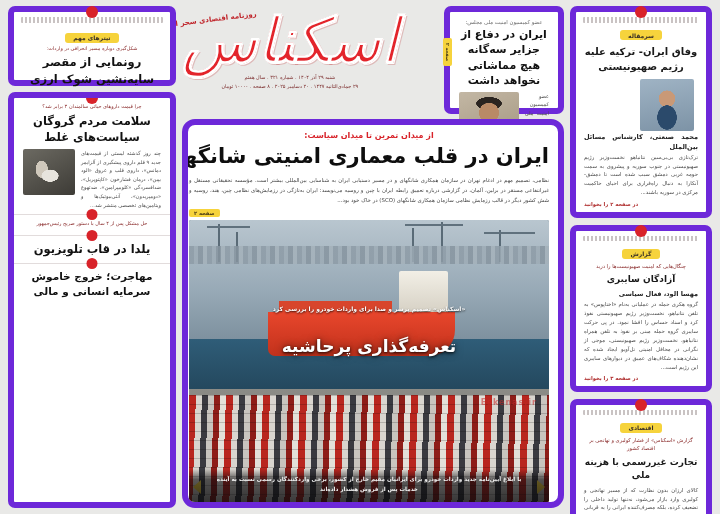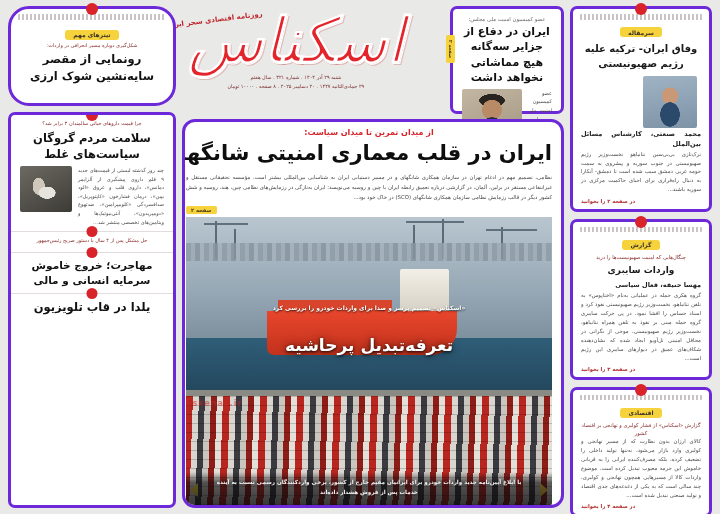--- a/index.html
+++ b/index.html
@@ -21,21 +21,21 @@
     padding: 6px 8px;
     display: flex;
     flex-direction: row;
     gap: 6px;
     direction: rtl;
   }
 
   
   .card {
     background: #ffffff;
-    border: 3px solid #6d28d9;
+    border: 6px solid #6d28d9;
     border-radius: 7px;
     position: relative;
   }
 
   
   .reddot {
     position: absolute;
     top: -6px;
     left: 50%;
     transform: translateX(-50%);
@@ -392,22 +392,22 @@
     left: 6%; right: 6%;
     text-align: center;
     font-size: 17px;
     font-weight: bold;
     color: #ffffff;
     text-shadow: 0 1px 3px rgba(0,0,0,.9), 0 0 8px rgba(0,0,0,.6);
     line-height: 1.2;
   }
   .ph-watermark {
     position: absolute;
-    top: 63%; left: 0; right: 4px;
-    text-align: left;
+    top: 63%; left: 0; right: 12px;
+    text-align: right;
     font-size: 8px;
     font-weight: bold;
     color: rgba(200,40,40,.55);
     letter-spacing: 1px;
   }
   .ph-caption {
     position: absolute;
     left: 0; right: 0; bottom: 0;
     padding: 6px 22px 7px 22px;
     background: linear-gradient(180deg, rgba(10,10,12,0) 0%, rgba(10,10,12,.62) 32%, rgba(10,10,12,.78) 100%);
@@ -430,22 +430,21 @@
   #rightrail {
     width: 168px;
     flex: 0 0 168px;
     display: flex;
     flex-direction: column;
     gap: 6px;
   }
 
   #rr-top {
     flex: 0 0 auto;
-    height: 100px;
-    border-radius: 21px;
+    height: 80px;
   }
 
   #rr-list {
     flex: 1;
     display: flex;
     flex-direction: column;
     padding: 0 0 20px 0;
     position: relative;
     overflow: hidden;
   }
@@ -523,35 +522,36 @@
     </div>
 
     <div class="card lcard">
       <div class="reddot"></div>
       <div class="striperow"></div>
       <div class="lcard-inner">
         <div class="center">
           <span class="ybadge">گزارش</span>
         </div>
         <div class="l-kicker">چنگال‌هایی که امنیت صهیونیست‌ها را درید</div>
-        <div class="l-head small">واردات سایبری</div>
-        <div class="l-author">مهسا حنیفه، فعال سیاسی</div>
+        <div class="l-head small">آزادگان سایبری</div>
+        <div class="l-author">مهسا الود، فعال سیاسی</div>
         <div class="l-body">گروه هکری حمله در عملیاتی به‌نام «اختاپوس» به تلفن نتانیاهو، نخست‌وزیر رژیم صهیونیستی نفوذ کرد و اسناد حساس را افشا نمود. در پی حرکت سایبری گروه حمله مبنی بر نفوذ به تلفن همراه نتانیاهو، نخست‌وزیر رژیم صهیونیستی، موجی از نگرانی در محافل امنیتی تل‌آویو ایجاد شده که نشان‌دهنده شکاف‌های عمیق در دیوارهای سایبری این رژیم است...</div>
         <div class="l-more">در صفحه ۳ را بخوانید</div>
       </div>
     </div>
 
     <div class="card lcard">
       <div class="reddot"></div>
       <div class="striperow"></div>
       <div class="lcard-inner">
         <div class="center">
           <span class="ybadge">اقتصادی</span>
         </div>
         <div class="l-kicker">گزارش «اسکناس» از فشار کولبری و تهاتجی بر اقتصاد کشور</div>
+        <div class="l-head small">تجارت غیررسمی با هزینه ملی</div>
         <div class="l-body">کالای ارزان بدون نظارت که از مسیر تهاتجی و کولبری وارد بازار می‌شود، نه‌تنها تولید داخلی را تضعیف کرده، بلکه مصرف‌کننده ایرانی را به قربانی خاموش این جرمه معیوب تبدیل کرده است. موضوع واردات کالا از مسیرهایی همچون تهاتجی و کولبری، چند سالی است که به یکی از دغدغه‌های جدی اقتصاد و تولید صنعتی تبدیل شده است...</div>
         <div class="l-more">در صفحه ۴ را بخوانید</div>
       </div>
     </div>
 
   </div>
 
   <div id="center">
 
     <div id="mastrow">
@@ -599,21 +599,21 @@
         <div class="ph-water"></div>
         <div class="ph-ship">
           <div class="ph-super"></div>
           <div class="ph-deck"></div>
           <div class="ph-hull"></div>
         </div>
         <div class="ph-dock"></div>
         <div class="ph-cars"></div>
 
         <div class="ph-overlay-kicker">«اسکناس» تصمیم پرسر و صدا برای واردات خودرو را بررسی کرد</div>
-        <div class="ph-overlay-head">تعرفه‌تبدیل پرحاشیه</div>
+        <div class="ph-overlay-head">تعرفه‌گذاری پرحاشیه</div>
         <div class="ph-watermark">Eskenas.ir</div>
 
         <div class="ph-arrowL"></div>
         <div class="ph-arrowR"></div>
         <div class="ph-caption">با ابلاغ آیین‌نامه جدید واردات خودرو برای ایرانیان مقیم خارج از کشور، برخی واردکنندگان رسمی نسبت به آینده خدمات پس از فروش هشدار داده‌اند</div>
       </div>
     </div>
 
   </div>
 
@@ -641,25 +641,25 @@
         </div>
       </div>
 
       <div class="rr-item">
         <div class="rr-dotsep" style="top:-6px;"></div>
         <div class="rr-kicker">حل مشکل پس از ۴ سال با دستور صریح رئیس‌جمهور</div>
       </div>
 
       <div class="rr-item">
         <div class="rr-dotsep" style="top:-6px;"></div>
-        <div class="rr-head sm">مهاجرت؛ خروج خاموش سرمایه انسانی و مالی</div>
+        <div class="rr-head">یلدا در قاب تلویزیون</div>
       </div>
 
       <div class="rr-item">
         <div class="rr-dotsep" style="top:-6px;"></div>
-        <div class="rr-head">یلدا در قاب تلویزیون</div>
+        <div class="rr-head sm">مهاجرت؛ خروج خاموش سرمایه انسانی و مالی</div>
       </div>
 
     </div>
 
   </div>
 
 </div>
 
 </body></html>

